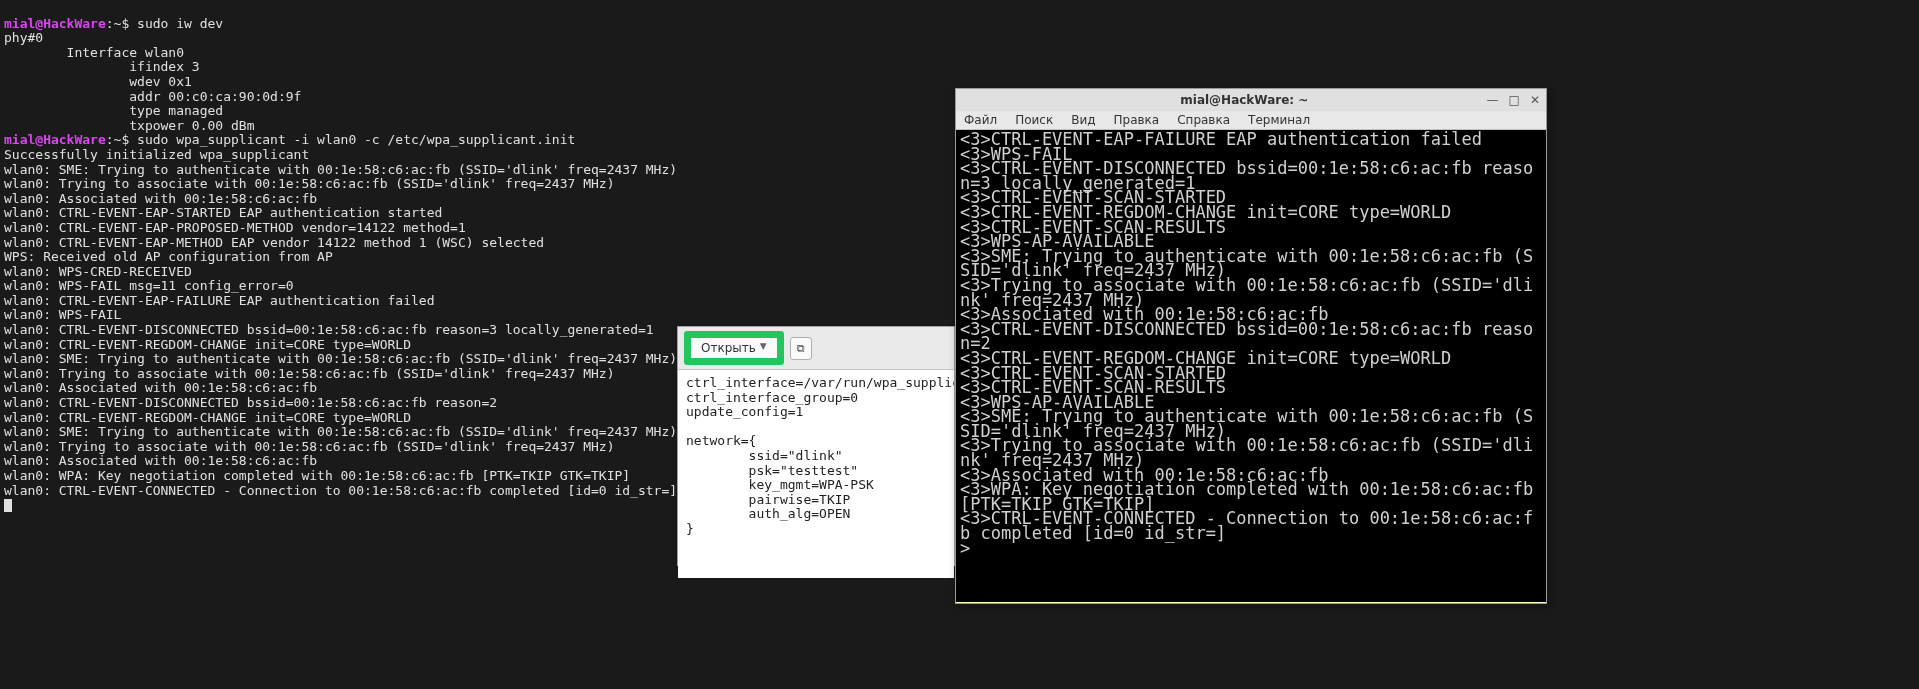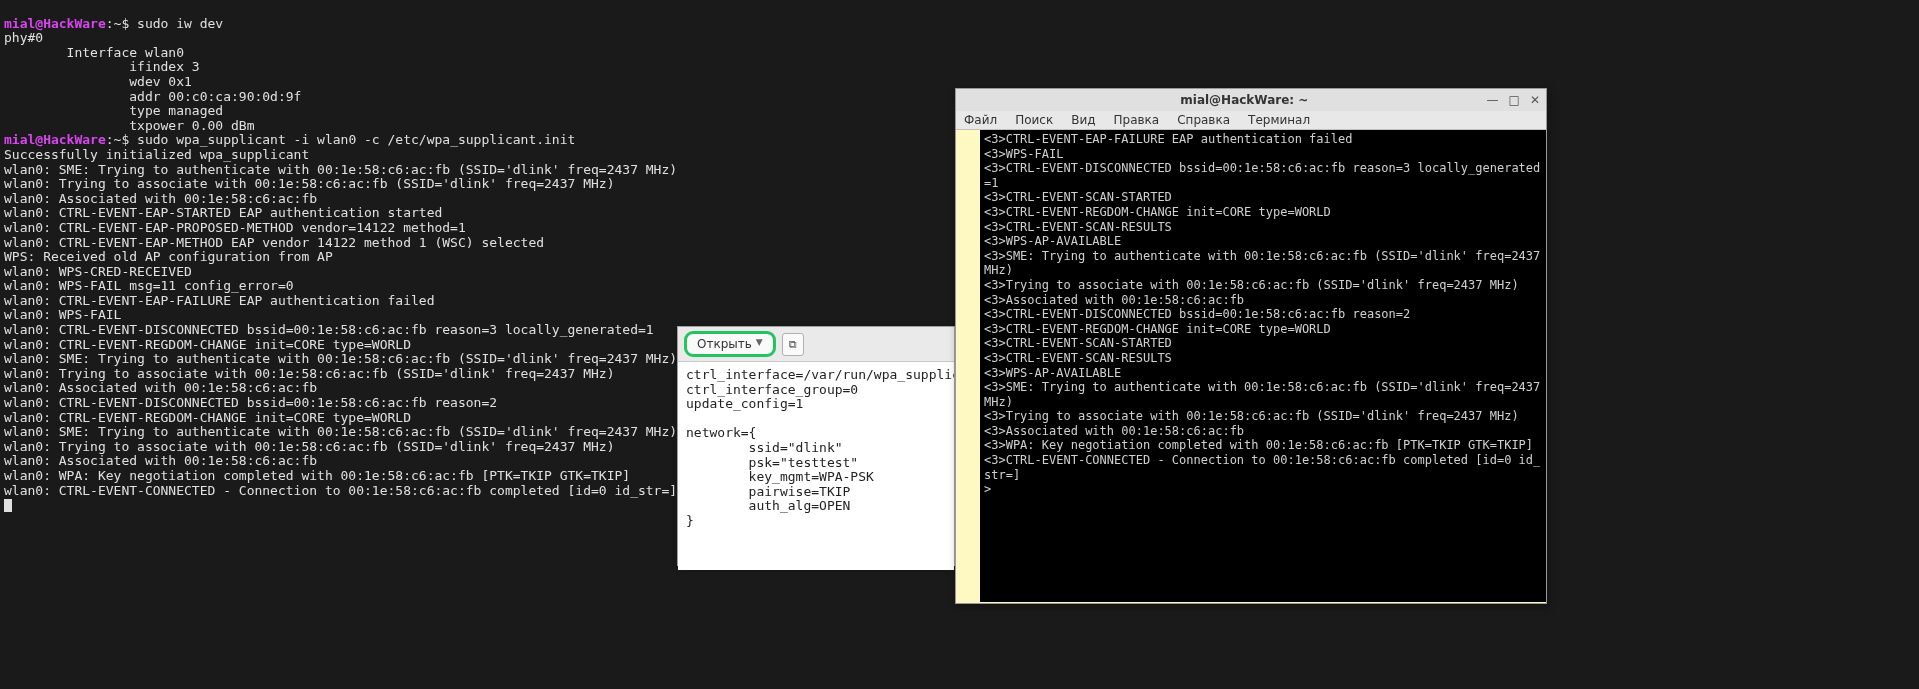--- a/index.html
+++ b/index.html
@@ -53,22 +53,22 @@
     padding: 4px 6px;
     background: #eaeaea;
     border-bottom: 1px solid #c8c8c8;
     gap: 6px;
   }
   .editor-btn {
     display: inline-flex;
     gap: 4px;
     padding: 3px 10px;
     background: #fafafa;
-    border: 3px solid #22c55e;
-    border-radius: 9px;
+    border: 7px solid #22c55e;
+    border-radius: 3px;
     font-size: 12px;
     color: #333;
   }
   .editor-btn .caret {
     font-size: 9px;
     color: #666;
   }
   .editor-iconbtn {
     padding: 4px 6px;
     background: #fafafa;
@@ -123,26 +123,25 @@
     font-size: 12px;
     color: #333;
     border-bottom: 1px solid #c0c0c0;
   }
   .term-body {
     background: #000;
     color: #d0d0d0;
     height: calc(100% - 42px);
     padding: 2px 4px;
     font-family: "DejaVu Sans Mono", monospace;
-    font-size: 12px;
+    font-size: 17px;
     line-height: 14.6px;
     white-space: pre-wrap;
     word-break: break-all;
     overflow: hidden;
-    margin-left: 24px;
   }
 </style>
 </head>
 <body>
 
 <div class="bg-terminal">
 <span class="prompt-user">mial@HackWare</span><span class="prompt-sep">:~$</span><span class="cmd"> sudo iw dev</span>
 <span>phy#0
         Interface wlan0
                 ifindex 3

